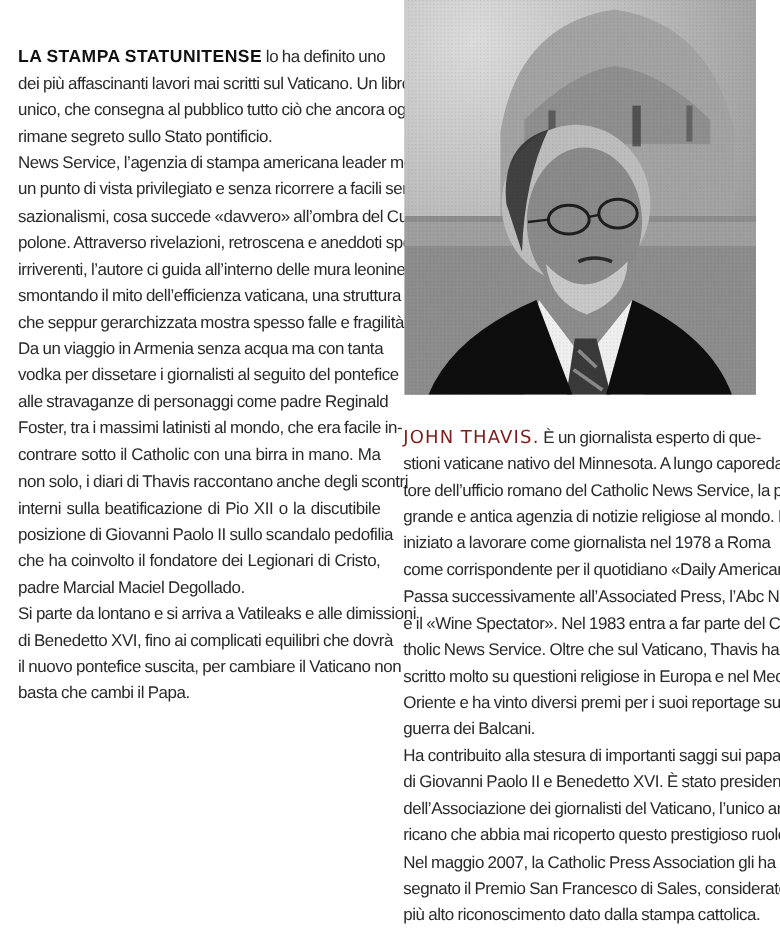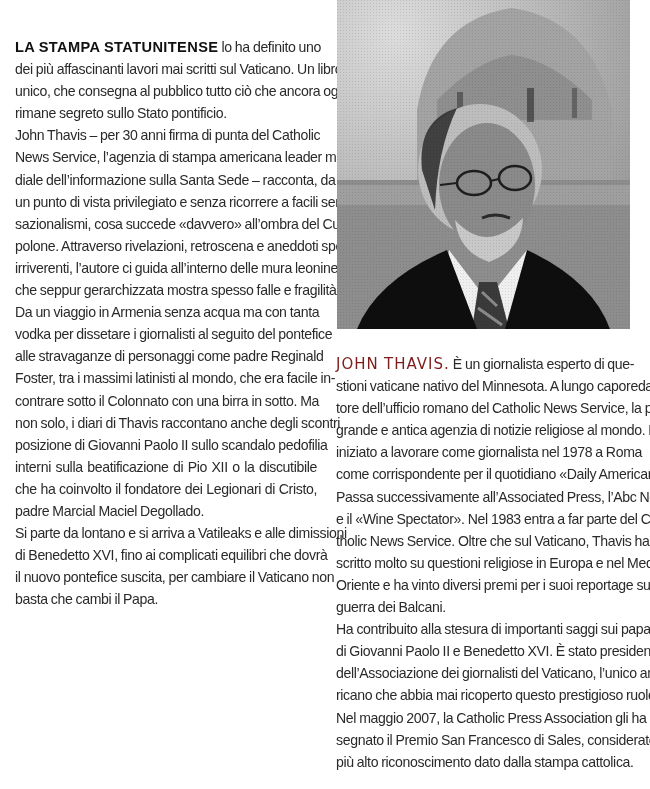--- a/index.html
+++ b/index.html
@@ -69,36 +69,35 @@
     .photo svg { display: block; }
   </style>
 </head>
 <body>
 
 <div class="col col-left">
   <span class="line"><span class="lead">LA STAMPA STATUNITENSE</span><span> lo ha definito uno</span></span>
   <span class="line">dei più affascinanti lavori mai scritti sul Vaticano. Un libro</span>
   <span class="line">unico, che consegna al pubblico tutto ciò che ancora oggi</span>
   <span class="line last">rimane segreto sullo Stato pontificio.</span>
-  <span class="line">John Thavis – per 30 anni firma di punta del Catholic</span>
   <span class="line">News Service, l’agenzia di stampa americana leader mon-</span>
-  <span class="line">diale dell’informazione sulla Santa Sede – racconta, da</span>
   <span class="line">un punto di vista privilegiato e senza ricorrere a facili sen-</span>
   <span class="line">sazionalismi, cosa succede «davvero» all’ombra del Cu-</span>
   <span class="line">polone. Attraverso rivelazioni, retroscena e aneddoti spesso</span>
   <span class="line">irriverenti, l’autore ci guida all’interno delle mura leonine</span>
+  <span class="line">smontando il mito dell’efficienza vaticana, una struttura</span>
   <span class="line">che seppur gerarchizzata mostra spesso falle e fragilità.</span>
   <span class="line">Da un viaggio in Armenia senza acqua ma con tanta</span>
   <span class="line">vodka per dissetare i giornalisti al seguito del pontefice</span>
   <span class="line">alle stravaganze di personaggi come padre Reginald</span>
   <span class="line">Foster, tra i massimi latinisti al mondo, che era facile in-</span>
-  <span class="line">contrare sotto il Colonnato con una birra in sotto. Ma</span>
+  <span class="line">contrare sotto il Catholic con una birra in mano. Ma</span>
   <span class="line">non solo, i diari di Thavis raccontano anche degli scontri</span>
+  <span class="line">interni sulla beatificazione di Pio XII o la discutibile</span>
   <span class="line">posizione di Giovanni Paolo II sullo scandalo pedofilia</span>
-  <span class="line">interni sulla beatificazione di Pio XII o la discutibile</span>
   <span class="line">che ha coinvolto il fondatore dei Legionari di Cristo,</span>
   <span class="line last">padre Marcial Maciel Degollado.</span>
   <span class="line">Si parte da lontano e si arriva a Vatileaks e alle dimissioni</span>
   <span class="line">di Benedetto XVI, fino ai complicati equilibri che dovrà</span>
   <span class="line">il nuovo pontefice suscita, per cambiare il Vaticano non</span>
   <span class="line last">basta che cambi il Papa.</span>
 </div>
 
 <div class="photo">
   <svg width="293" height="329" viewBox="0 0 293 329" xmlns="http://www.w3.org/2000/svg">

